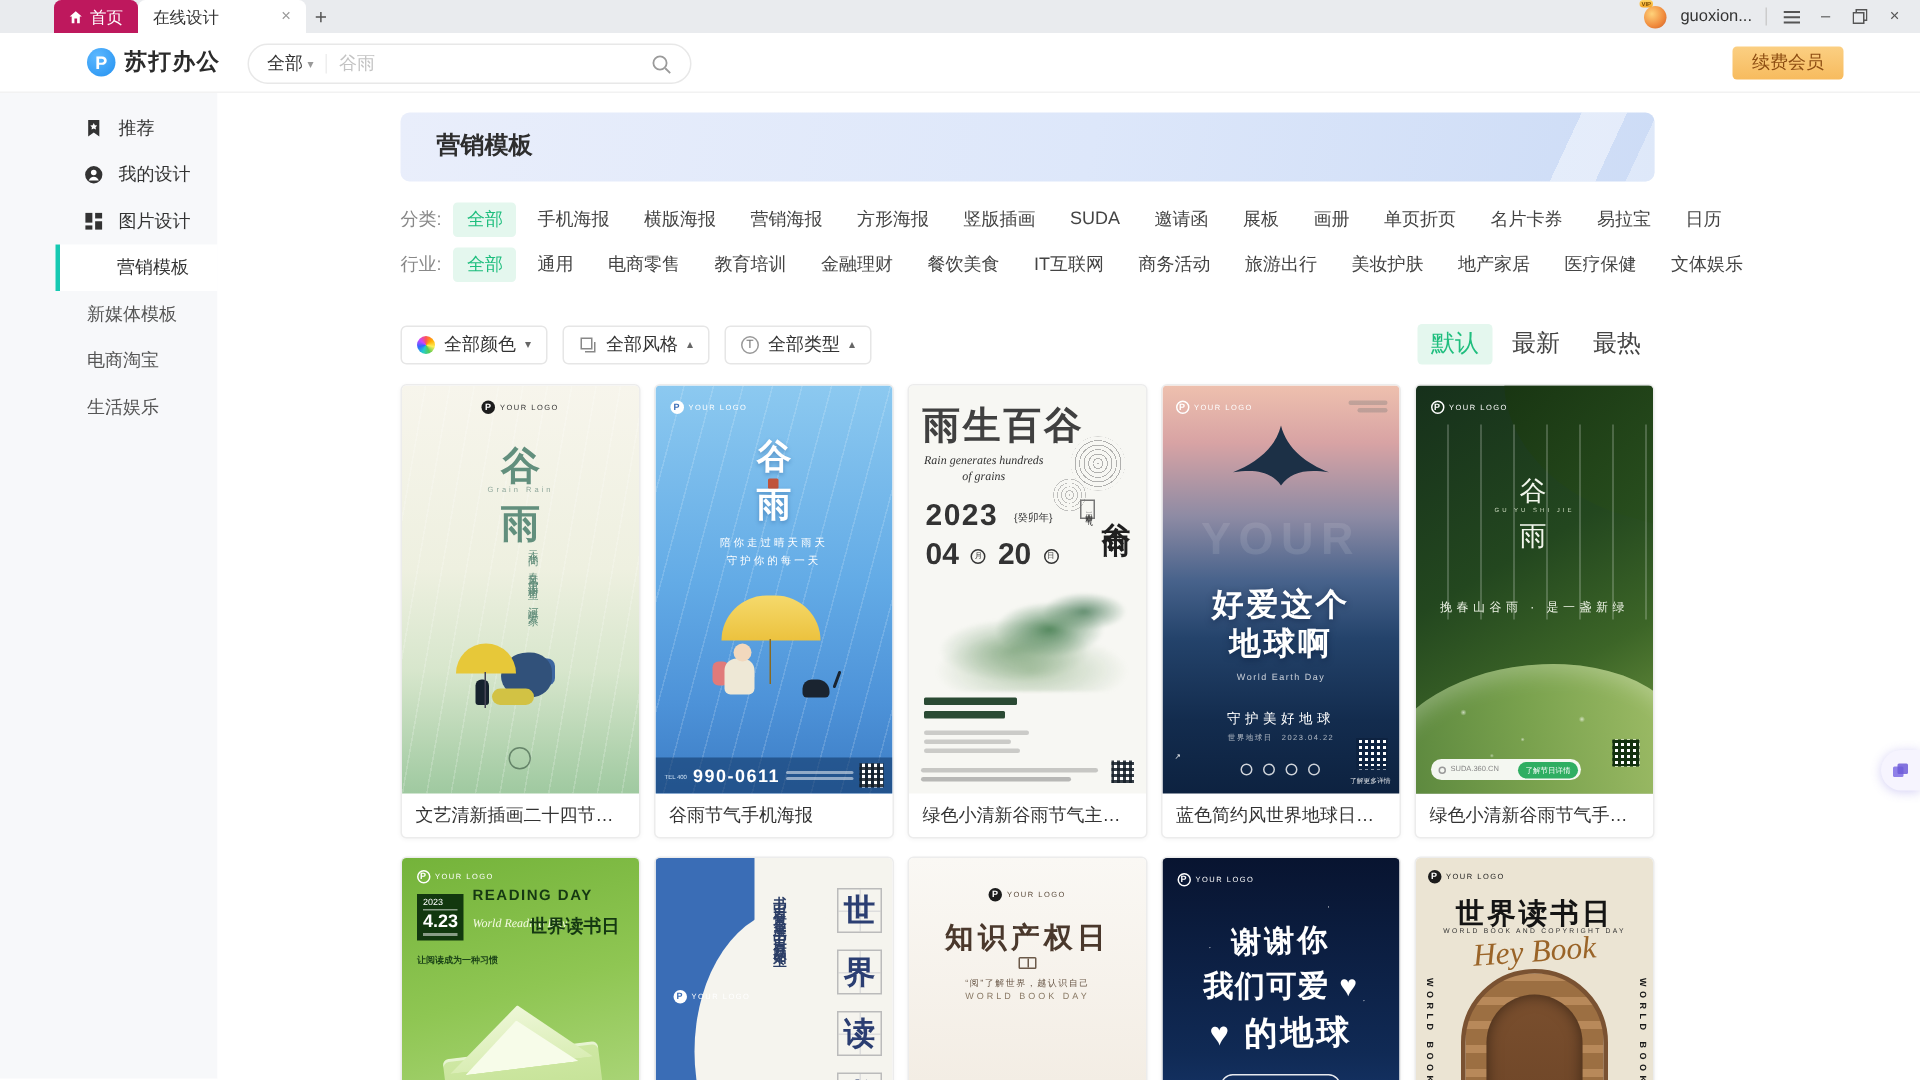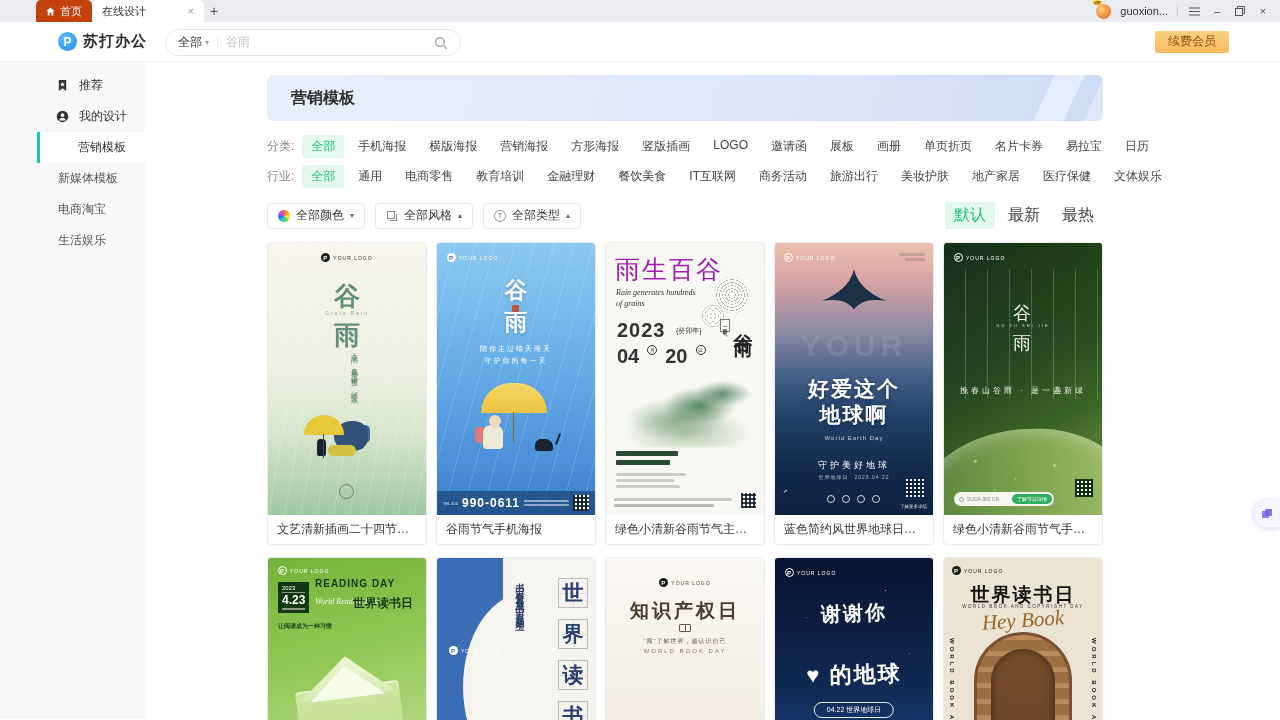--- a/index.html
+++ b/index.html
@@ -4,21 +4,21 @@
 <style>
   *{margin:0;padding:0;box-sizing:border-box;}
   html,body{width:1280px;height:720px;overflow:hidden;background:#fff;
     font-family:"Liberation Sans","DejaVu Sans",sans-serif;color:#333;}
   .abs{position:absolute;}
   .ctrx{left:0;right:0;text-align:center;}
 
   
   .tabbar{height:22px;background:#e9ebee;display:flex;align-items:stretch;font-size:11px;}
   .tab{display:flex;align-items:center;gap:5px;padding:0 10px;border-radius:5px 5px 0 0;cursor:pointer;}
-  .tab-home{margin-left:36px;background:#c2410c;color:#fff;}
+  .tab-home{margin-left:36px;background:#be185d;color:#fff;}
   .tab-active{background:#fff;color:#333;width:112px;justify-content:space-between;}
   .tab-close{color:#999;font-size:11px;cursor:pointer;}
   .newtab{width:20px;display:flex;align-items:center;justify-content:center;color:#555;font-size:14px;cursor:pointer;}
   .tb-right{margin-left:auto;display:flex;align-items:center;gap:9px;padding-right:10px;color:#444;}
   .avatar{width:15px;height:15px;border-radius:50%;background:radial-gradient(circle at 35% 35%,#ffd27a,#f08a3c 60%,#c95b2a);position:relative;}
   .vipbadge{position:absolute;top:-4px;left:-3px;background:linear-gradient(#ffd768,#f5a623);color:#7a4a00;
     font-size:4px;font-weight:700;border-radius:3px;padding:0 1px;line-height:5px;}
   .uname{font-size:11px;color:#333;}
   .tb-sep{width:1px;height:12px;background:#ccc;}
   .winbtn{width:14px;height:14px;display:flex;align-items:center;justify-content:center;color:#555;cursor:pointer;}
@@ -52,21 +52,21 @@
   .banner{width:836px;height:46px;border-radius:6px;position:relative;overflow:hidden;
     background:linear-gradient(100deg,#e9eefb 0%,#dde7fa 55%,#cddcf6 100%);}
   .banner::after{content:"";position:absolute;right:-30px;top:-20px;width:160px;height:90px;
     background:linear-gradient(115deg,transparent 45%,rgba(255,255,255,.45) 45% 60%,transparent 60%,transparent 70%,rgba(255,255,255,.35) 70% 82%,transparent 82%);}
   .banner-title{line-height:46px;padding-left:24px;font-size:16px;font-weight:700;color:#2e2e2e;}
   .filters{margin-top:14px;width:836px;}
   .filter-row{display:flex;align-items:center;font-size:12px;margin-bottom:7px;flex-wrap:nowrap;}
   .filter-label{color:#888;margin-right:8px;flex:none;}
   .chip{padding:3px 9px;margin-right:5px;border-radius:3px;color:#444;cursor:pointer;white-space:nowrap;}
   .chip.active{background:#e4f7ee;color:#1fbe7e;}
-  .ddrow{margin-top:14px;width:836px;display:flex;align-items:center;}
+  .ddrow{margin-top:28px;width:836px;display:flex;align-items:center;}
   .dd{height:26px;border:1px solid #e6e6e6;border-radius:4px;display:flex;align-items:center;gap:6px;
     padding:0 10px;margin-right:10px;font-size:12px;color:#333;cursor:pointer;background:#fff;}
   .cwheel{width:12px;height:12px;border-radius:50%;background:conic-gradient(#f55,#fa0,#fe5,#5c5,#2cc,#36f,#c4f,#f55);}
   .typeicon{width:12px;height:12px;border:1px solid #999;border-radius:50%;font-size:8px;color:#777;
     display:flex;align-items:center;justify-content:center;}
   .arr{font-size:8px;color:#666;}
   .sortgrp{margin-left:auto;display:flex;align-items:center;}
   .sortgrp .chip{margin-right:0;margin-left:4px;}
 
   
@@ -123,29 +123,29 @@
   .p2 .bbar{position:absolute;left:0;right:0;bottom:0;height:24px;background:rgba(18,56,105,.6);
     display:flex;align-items:center;padding:0 6px;gap:4px;color:#fff;}
   .p2 .telpre{font-size:4px;line-height:5px;color:#cfe2f5;}
   .p2 .tel{font-size:12px;font-weight:700;letter-spacing:1px;}
   .p2 .binfo{flex:1;display:flex;flex-direction:column;gap:2px;}
   .p2 .binfo i{height:2px;background:rgba(255,255,255,.5);border-radius:1px;}
   .p2 .qr{position:static;width:16px;height:16px;flex:none;}
 
   
   .p3{background:#f7f7f3;}
-  .p3 .h{top:10px;left:9px;font-size:25px;font-weight:400;color:#a21caf;letter-spacing:2px;font-family:"Liberation Serif","DejaVu Serif",serif;}
-  .p3 .en{top:44px;left:10px;font-size:8px;font-style:italic;font-family:"Liberation Serif","DejaVu Serif",serif;color:#333;line-height:11px;}
+  .p3 .h{top:10px;left:9px;font-size:25px;font-weight:700;color:#404040;letter-spacing:2px;font-family:"Liberation Serif","DejaVu Serif",serif;}
+  .p3 .en{top:44px;left:10px;font-size:8px;font-style:italic;font-family:"Liberation Serif","DejaVu Serif",serif;color:#333;line-height:11px;text-align:center;}
   .p3 .rings{top:34px;right:14px;width:36px;height:36px;border-radius:50%;opacity:.55;
     background:repeating-radial-gradient(circle,#777 0 .6px,transparent .6px 3px);}
   .p3 .rings2{top:62px;right:40px;width:22px;height:22px;border-radius:50%;opacity:.45;
     background:repeating-radial-gradient(circle,#777 0 .5px,transparent .5px 2.6px);}
   .p3 .year{top:76px;left:11px;font-size:20px;font-weight:700;letter-spacing:1px;}
   .p3 .era{top:83px;left:70px;font-size:7px;color:#333;}
-  .p3 .date{top:102px;left:11px;font-size:20px;font-weight:700;display:flex;gap:8px;}
+  .p3 .date{top:102px;left:11px;font-size:20px;font-weight:700;display:flex;align-items:center;gap:8px;}
   .p3 .unit{width:10px;height:10px;border:1px solid #333;border-radius:50%;font-size:5px;font-weight:400;
     display:flex;align-items:center;justify-content:center;}
   .p3 .vmain{top:76px;right:8px;writing-mode:vertical-rl;font-size:19px;font-weight:700;letter-spacing:5px;color:#1f1f1f;}
   .p3 .vsub{top:76px;right:34px;writing-mode:vertical-rl;font-size:5px;color:#333;border:1px solid #777;padding:3px 1px;letter-spacing:1px;}
   .p3 .splash{top:118px;left:6px;right:6px;height:86px;filter:blur(1px);background:
     radial-gradient(52px 26px at 60% 52%,rgba(58,118,70,.85),transparent 70%),
     radial-gradient(72px 30px at 44% 68%,rgba(90,140,90,.6),transparent 70%),
     radial-gradient(40px 18px at 76% 38%,rgba(40,100,60,.7),transparent 70%),
     radial-gradient(92px 36px at 52% 84%,rgba(120,160,110,.5),transparent 70%);}
   .p3 .ln1{top:208px;left:10px;width:62px;height:5px;background:#2a4a33;border-radius:1px;}
@@ -335,20 +335,29 @@
       <span>推荐</span>
     </div>
     <div class="sideitem">
       <svg width="13" height="13" viewBox="0 0 14 14">
           <circle cx="7" cy="7" r="6.2" fill="#333"></circle>
           <circle cx="7" cy="5.4" r="2" fill="#fff"></circle>
           <path d="M3.4 11.2c.6-1.9 2-2.8 3.6-2.8s3 .9 3.6 2.8" fill="#fff"></path>
         </svg>
       <span>我的设计</span>
     </div>
+    <div class="sideitem">
+      <svg width="13" height="13" viewBox="0 0 14 14">
+          <rect x="1" y="1" width="5" height="7" fill="#333"></rect>
+          <rect x="8" y="1" width="5" height="4" fill="#333"></rect>
+          <rect x="1" y="10" width="5" height="3" fill="#333"></rect>
+          <rect x="8" y="7" width="5" height="6" fill="#333"></rect>
+        </svg>
+      <span>图片设计</span>
+    </div>
     <div class="subwrap">
         <span class="subitem active">营销模板</span>
         <span class="subitem">新媒体模板</span>
         <span class="subitem">电商淘宝</span>
         <span class="subitem">生活娱乐</span>
       </div>
   </aside>
 
   <main>
     <div class="banner">
@@ -358,21 +367,21 @@
     <div class="filters">
       <div class="filter-row">
         <span class="filter-label">分类:</span>
         <span style="display:flex;">
             <span class="chip active">全部</span>
             <span class="chip">手机海报</span>
             <span class="chip">横版海报</span>
             <span class="chip">营销海报</span>
             <span class="chip">方形海报</span>
             <span class="chip">竖版插画</span>
-            <span class="chip">LOGO</span>
+            <span class="chip">SUDA</span>
             <span class="chip">邀请函</span>
             <span class="chip">展板</span>
             <span class="chip">画册</span>
             <span class="chip">单页折页</span>
             <span class="chip">名片卡券</span>
             <span class="chip">易拉宝</span>
             <span class="chip">日历</span>
           </span>
       </div>
       <div class="filter-row">
@@ -625,20 +634,21 @@
         </div>
       </div>
 
       <div class="card">
         <div class="poster p9">
           <div class="plogo" style="top:10px;left:10px;color:#fff;">
             <span class="dot dotol">P</span>
               <span>YOUR LOGO</span>
           </div>
           <div class="abs ctrx t1">谢谢你</div>
+          <div class="abs ctrx t2">我们可爱 ♥</div>
           <div class="abs ctrx t3">♥ 的地球</div>
           <div class="badge">04.22 世界地球日</div>
 
         </div>
       </div>
 
       <div class="card">
         <div class="poster p10">
           <div class="plogo" style="top:8px;left:8px;color:#1a1a1a;">
             <span class="dot dotdk">P</span>

